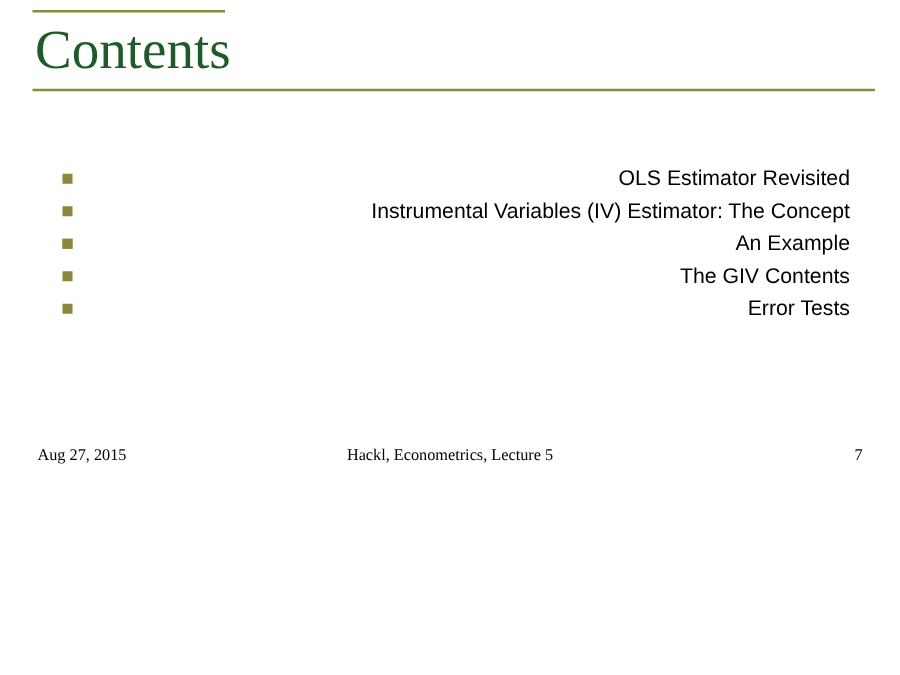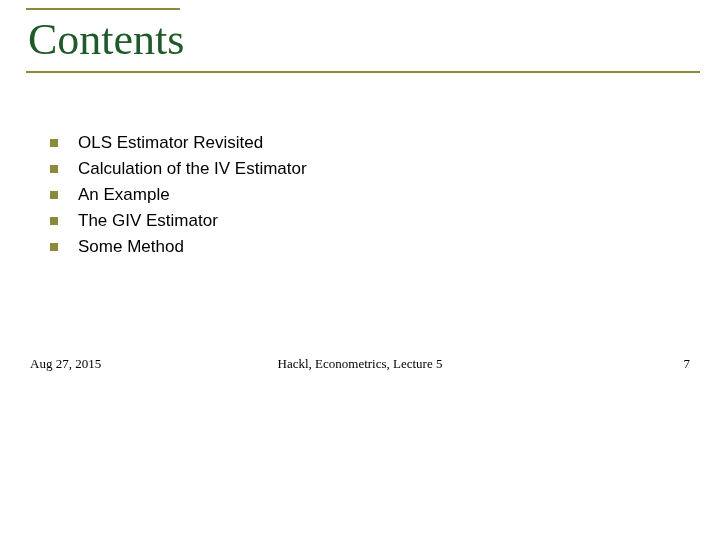--- a/index.html
+++ b/index.html
@@ -45,20 +45,21 @@
   .content {
     position: absolute;
     left: 50px;
     top: 130px;
     right: 40px;
   }
   ul.bullets {
     list-style: none;
     padding: 0;
     margin: 0;
+    text-align: right;
   }
   ul.bullets li {
     position: relative;
     padding-left: 28px;
     font-size: 17px;
     line-height: 26px;
     color: #000;
   }
   ul.bullets li .sq {
     position: absolute;
@@ -93,36 +94,36 @@
   </div>
 
   <div class="content">
     <ul class="bullets">
       <li>
         <span class="sq"></span>
         <span>OLS Estimator Revisited</span>
       </li>
       <li>
         <span class="sq"></span>
+        <span>Instrumental Variables (IV) Estimator: The Concept</span>
       </li>
       <li>
         <span class="sq"></span>
-        <span>Calculation of the IV Estimator</span>
       </li>
       <li>
         <span class="sq"></span>
         <span>An Example</span>
       </li>
       <li>
         <span class="sq"></span>
-        <span>The GIV Estimator</span>
+        <span>The GIV Contents</span>
       </li>
       <li>
         <span class="sq"></span>
-        <span>Some Method</span>
+        <span>Error Tests</span>
       </li>
     </ul>
   </div>
 
   <div class="footer">
     <span class="date">Aug 27, 2015</span>
     <span class="center">Hackl,  Econometrics, Lecture 5</span>
     <span class="page">7</span>
   </div>
 

